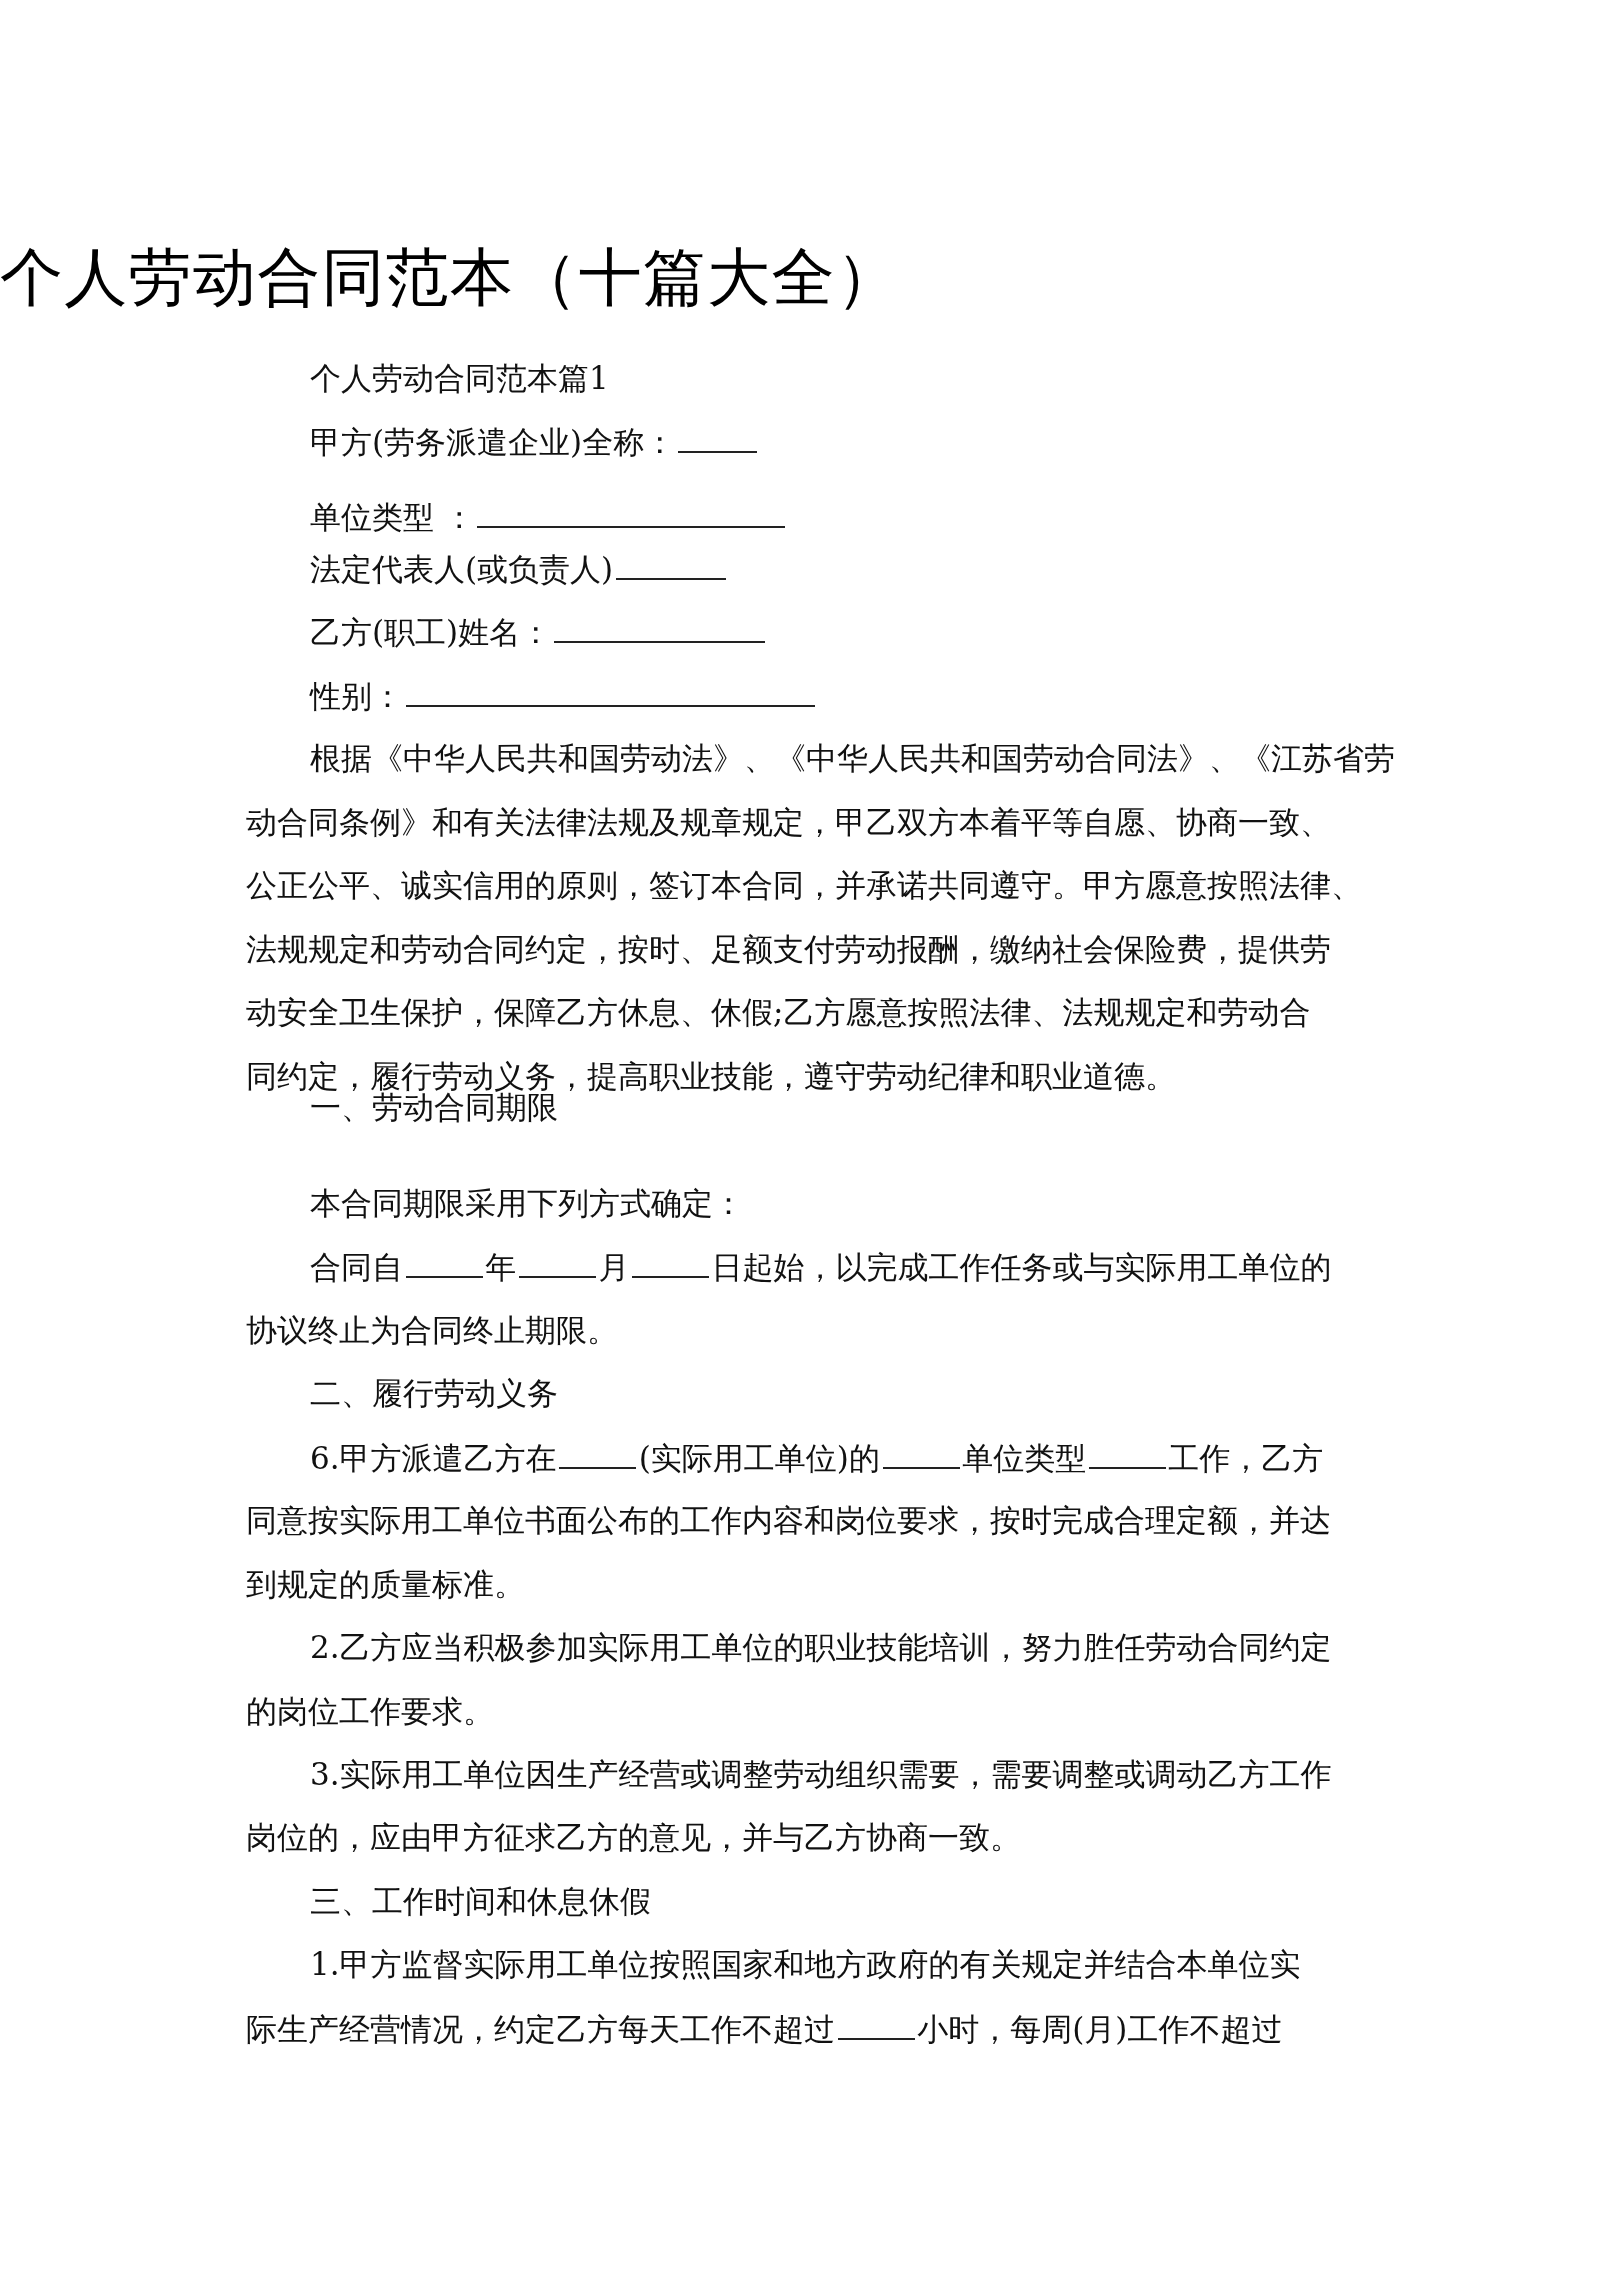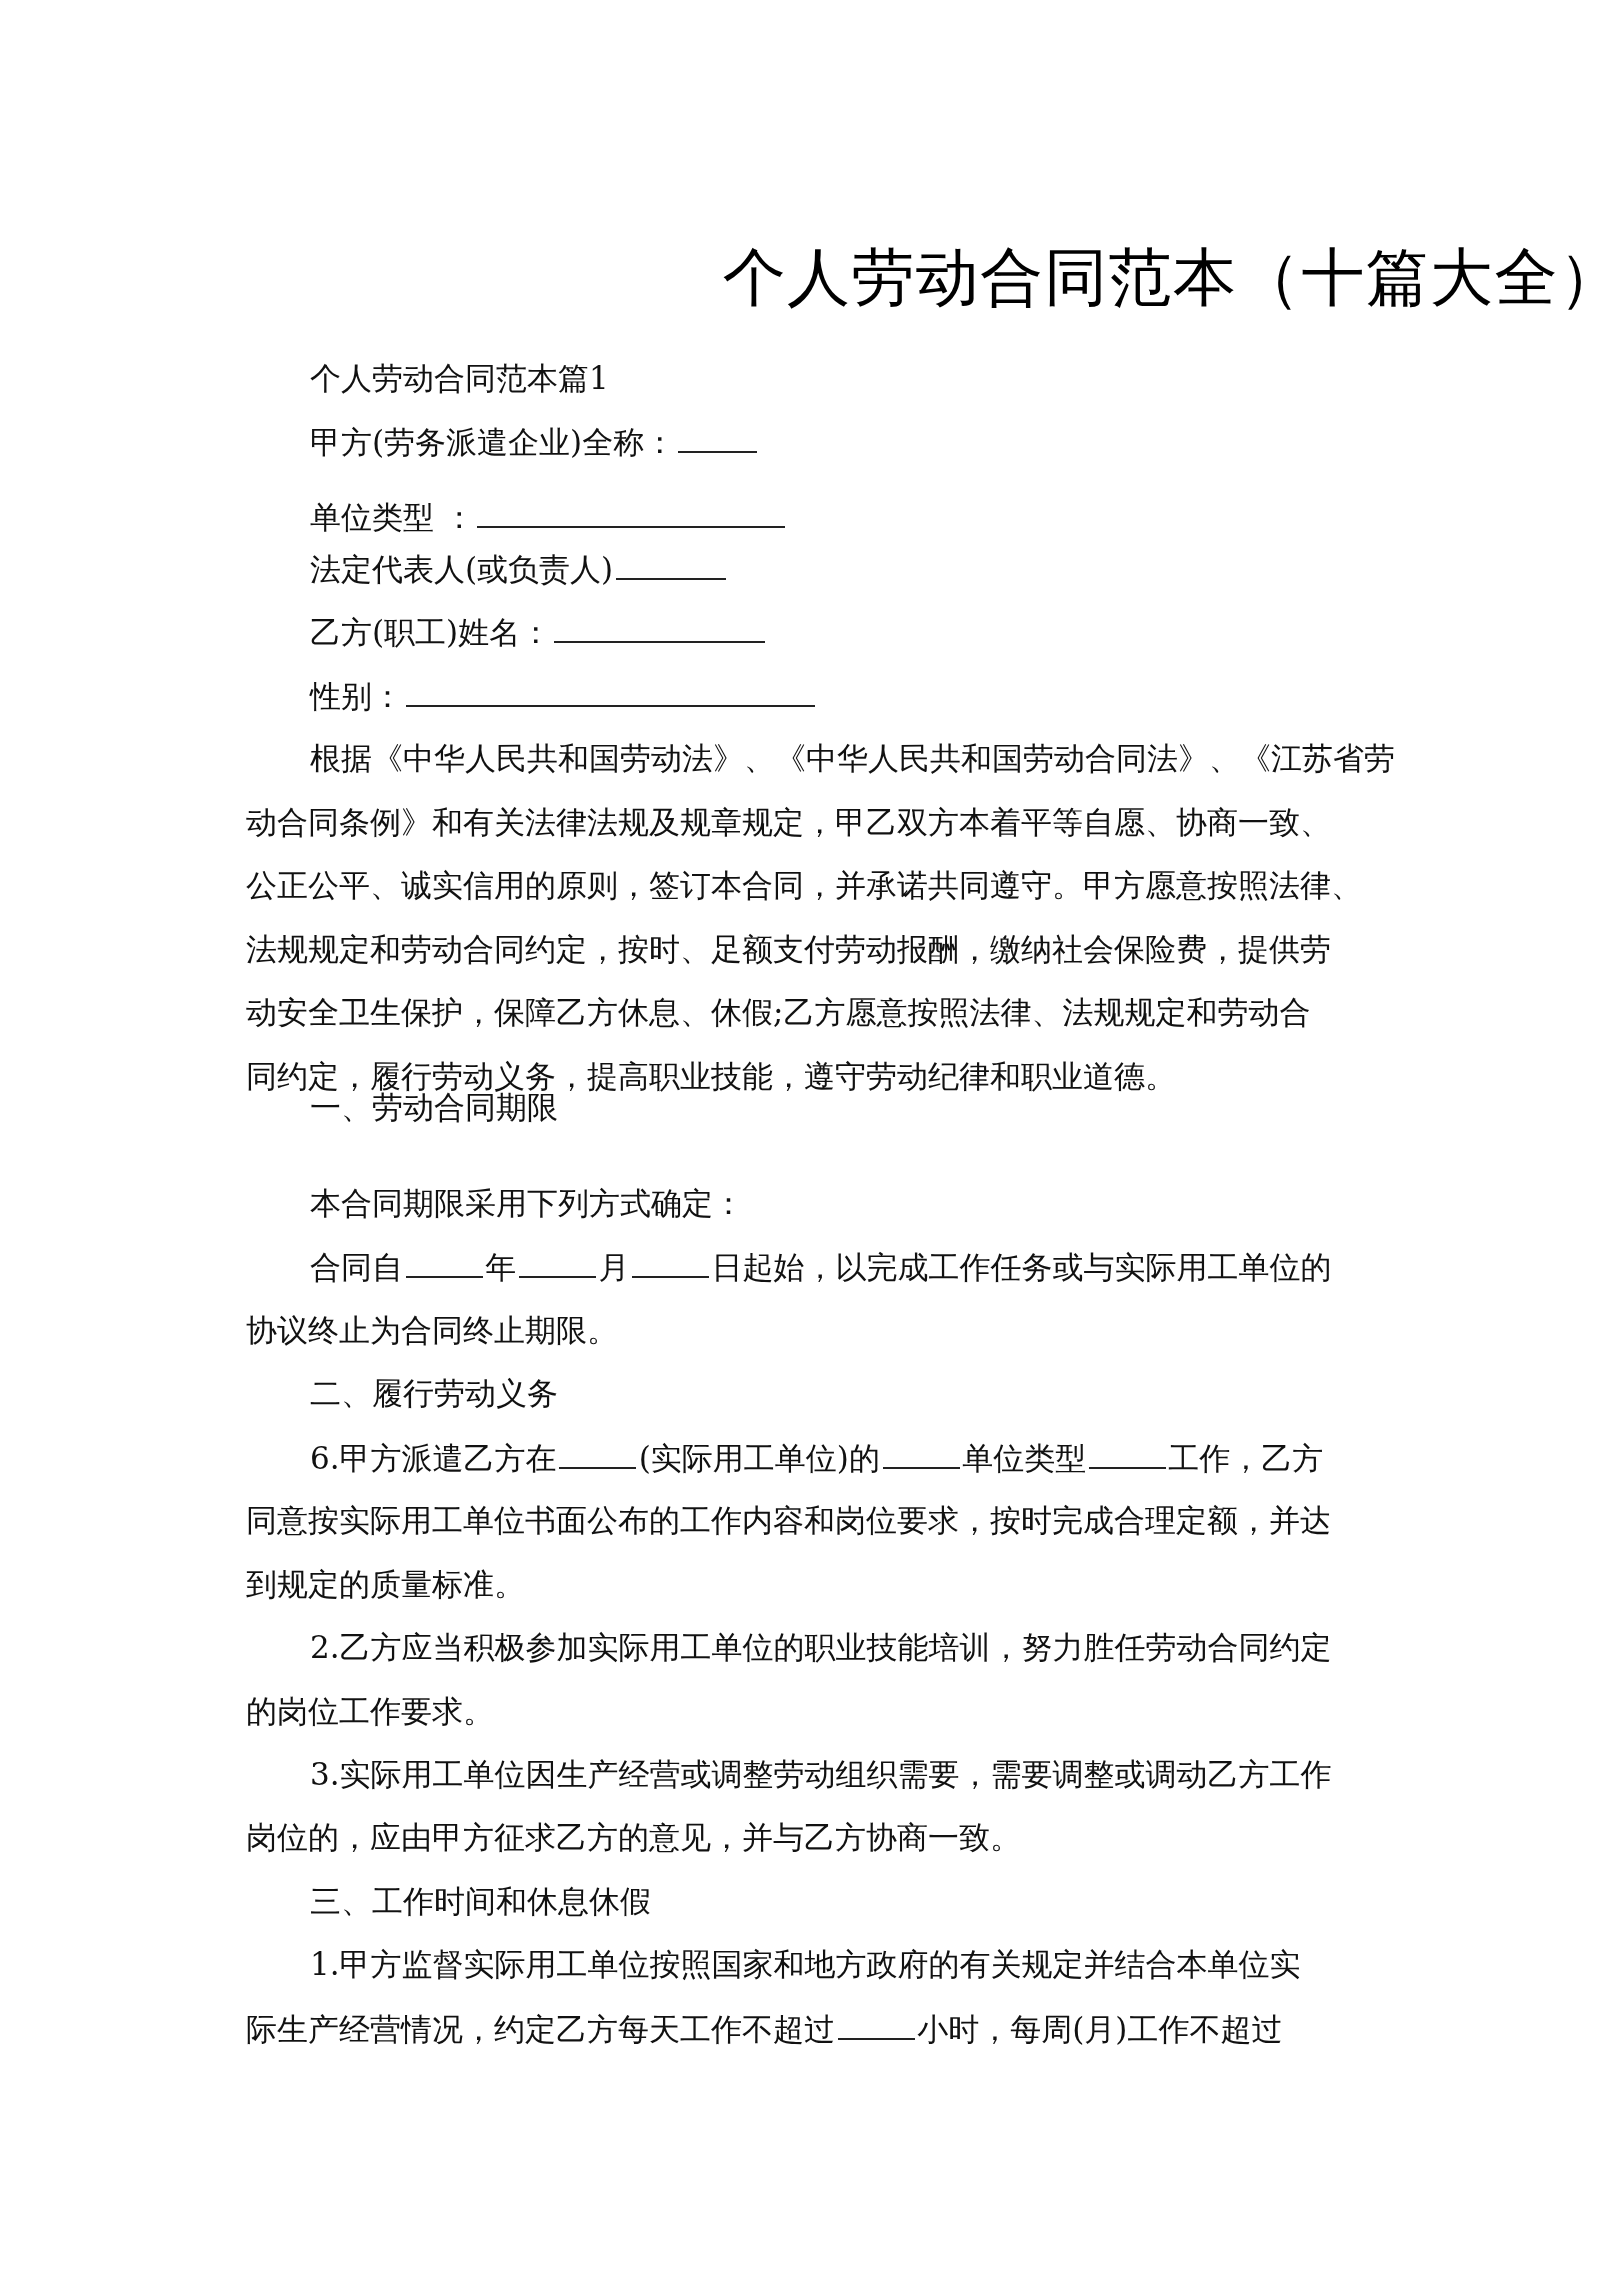--- a/index.html
+++ b/index.html
@@ -1,18 +1,18 @@
 <!DOCTYPE html>
 <html style="font-size:10.5px"><head>
 <meta charset="utf-8">
 <style>
   html, body { margin: 0; padding: 0; background: #ffffff; }
   body { width: 1623px; height: 2295px; position: relative; overflow: hidden;
          font-family: "DejaVu Serif", "Liberation Serif", serif; color: #111111; }
-  .title { position: absolute; left: 0; top: 196px; width: 1623px; text-align: right;
+  .title { position: absolute; left: 0; top: 196px; width: 1623px; text-align: left;
            font-size: 63px; line-height: 79px; font-weight: normal; letter-spacing: 1.3px; color: #000; }
   .line { position: absolute; left: 246px; white-space: nowrap; font-size: 31px; line-height: 39px; color: #111; text-align: right; }
   .ind { left: 310px; }
   .blank { display: inline-block; border-bottom: 2px solid #222; height: 29px; vertical-align: baseline; margin: 0 2.6px; }
 </style>
 </head>
 <body>
 
 <div>
   <h1 class="title">个人劳动合同范本（十篇大全）</h1>

